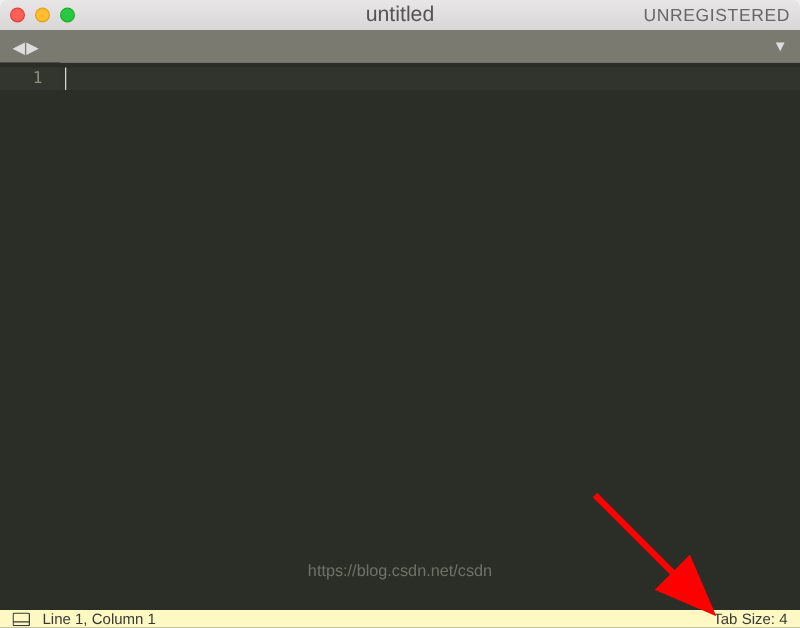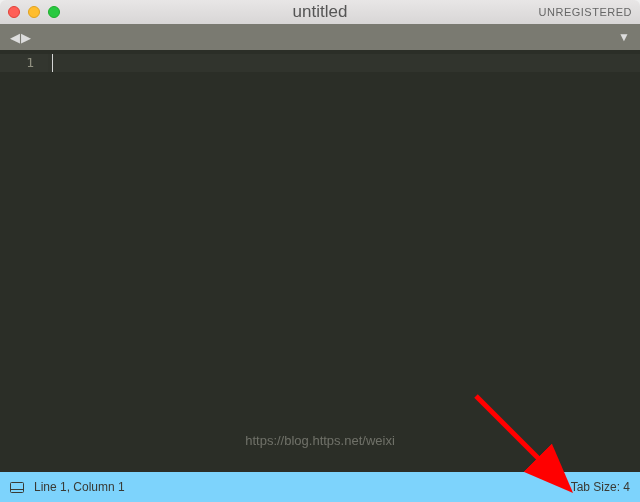--- a/index.html
+++ b/index.html
@@ -7,38 +7,38 @@
     
     .window { width: 640px; height: 502px; background: #f0f0f0; display: flex; flex-direction: column; position: relative; }
     
     .titlebar { height: 24px; background: linear-gradient(#e8e6e6, #d8d6d6); display: flex; align-items: center; padding: 0 8px; border-top-left-radius: 6px; border-top-right-radius: 6px; position: relative; }
     .traffic-lights { display: flex; gap: 8px; align-items: center; }
     .traffic-light { width: 12px; height: 12px; border-radius: 50%; }
     .tl-close { background: #ff5f57; border: 0.5px solid #e14138; }
     .tl-min { background: #ffbd2e; border: 0.5px solid #e1a11e; }
     .tl-max { background: #28c940; border: 0.5px solid #1dad2c; }
     .title { position: absolute; left: 0; right: 0; text-align: center; font-size: 17px; color: #555; }
-    .unreg { margin-left: auto; font-size: 11px; color: #666; letter-spacing: 0.5px; text-align: right; }
+    .unreg { margin-left: auto; font-size: 14px; color: #666; letter-spacing: 0.5px; text-align: right; }
     
     .tabbar { height: 26px; background: #7a7a71; display: flex; align-items: center; padding: 0 10px; }
     .tab-nav { display: flex; gap: 1px; }
     .tab-arrow { color: #ddd; font-size: 13px; cursor: pointer; }
     .tab-overflow { margin-left: auto; color: #ddd; font-size: 12px; cursor: pointer; }
     
     .editor { flex: 1; background: #2b2e27; display: flex; position: relative; }
     .gutter { width: 48px; background: #2b2e27; padding-top: 4px; text-align: right; padding-right: 14px; border-right: 0px solid #444; }
     .linenum { color: #909080; font-size: 13px; font-family: Menlo, Consolas, monospace; line-height: 18px; }
     .code { flex: 1; position: relative; padding-top: 4px; }
     .cursor-guide { position: absolute; left: 4px; top: 4px; width: 1px; height: 18px; background: #fff; opacity: 0.8; }
     .active-line { position: absolute; left: 0; right: 0; top: 4px; height: 18px; background: rgba(255,255,255,0.03); }
     .gutter .active { background: rgba(255,255,255,0.04); margin-right: -14px; padding-right: 14px; }
     
     .arrow-annotation { position: absolute; pointer-events: none; }
     
-    .statusbar { height: 30px; background: #7dd3fc; display: flex; align-items: center; padding: 0 10px; font-size: 12px; color: #3a3a34; }
+    .statusbar { height: 14px; background: #fef9c3; display: flex; align-items: center; padding: 0 10px; font-size: 12px; color: #3a3a34; }
     .status-icon { margin-right: 10px; display: flex; align-items: center; }
     .status-left { }
     .status-right { margin-left: auto; text-align: right; }
     
     .watermark-url { position: absolute; bottom: 24px; left: 50%; transform: translateX(-50%); font-size: 13px; color: rgba(180,180,170,0.5); font-family: sans-serif; pointer-events: none; }
     
     .badge { position: absolute; right: 6px; bottom: 28px; width: 82px; height: 34px; background: #fff; border-radius: 6px; display: flex; align-items: center; justify-content: center; gap: 4px; box-shadow: 0 1px 3px rgba(0,0,0,0.2); }
     .badge-icon { width: 22px; height: 22px; }
     .badge-text { font-size: 13px; color: #666; font-weight: 500; }
   </style>
@@ -76,21 +76,21 @@
 
     <svg class="arrow-annotation" style="left:470px; top:340px;" width="120" height="120" viewBox="0 0 120 120">
       <defs>
         <marker id="ah" markerWidth="12" markerHeight="12" refX="8" refY="4" orient="auto">
           <polygon points="0 0, 10 4, 0 8" fill="#ff0000"></polygon>
         </marker>
       </defs>
       <line x1="6" y1="6" x2="96" y2="96" stroke="#ff0000" stroke-width="5" marker-end="url(#ah)"></line>
     </svg>
 
-    <div class="watermark-url">https://blog.https.net/weixi</div>
+    <div class="watermark-url">https://blog.csdn.net/csdn</div>
   </div>
 
   <div class="statusbar">
     <span class="status-icon">
       <svg width="14" height="11" viewBox="0 0 14 11">
           <rect x="0.5" y="0.5" width="13" height="10" rx="1" fill="none" stroke="#3a3a34" stroke-width="1"></rect>
           <line x1="0.5" y1="7.5" x2="13.5" y2="7.5" stroke="#3a3a34" stroke-width="1"></line>
         </svg>
     </span>
     <span class="status-left">Line 1, Column 1</span>

